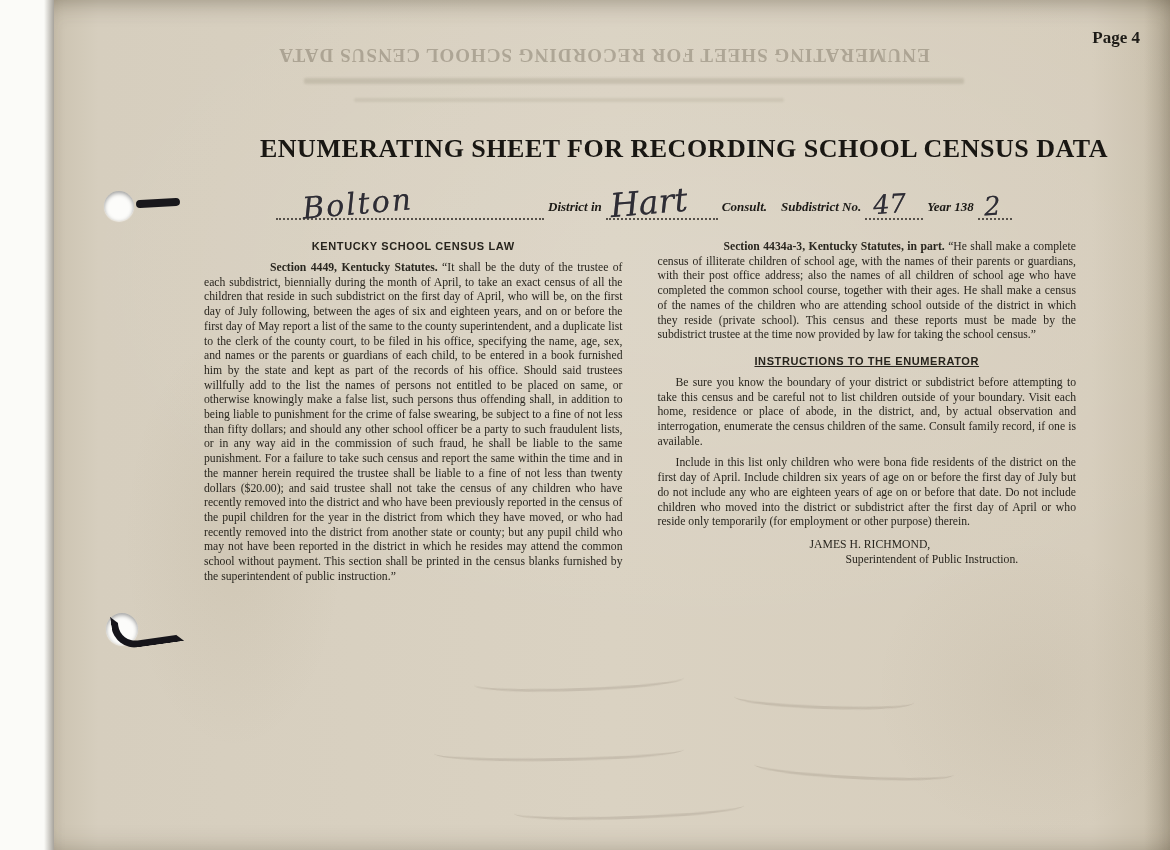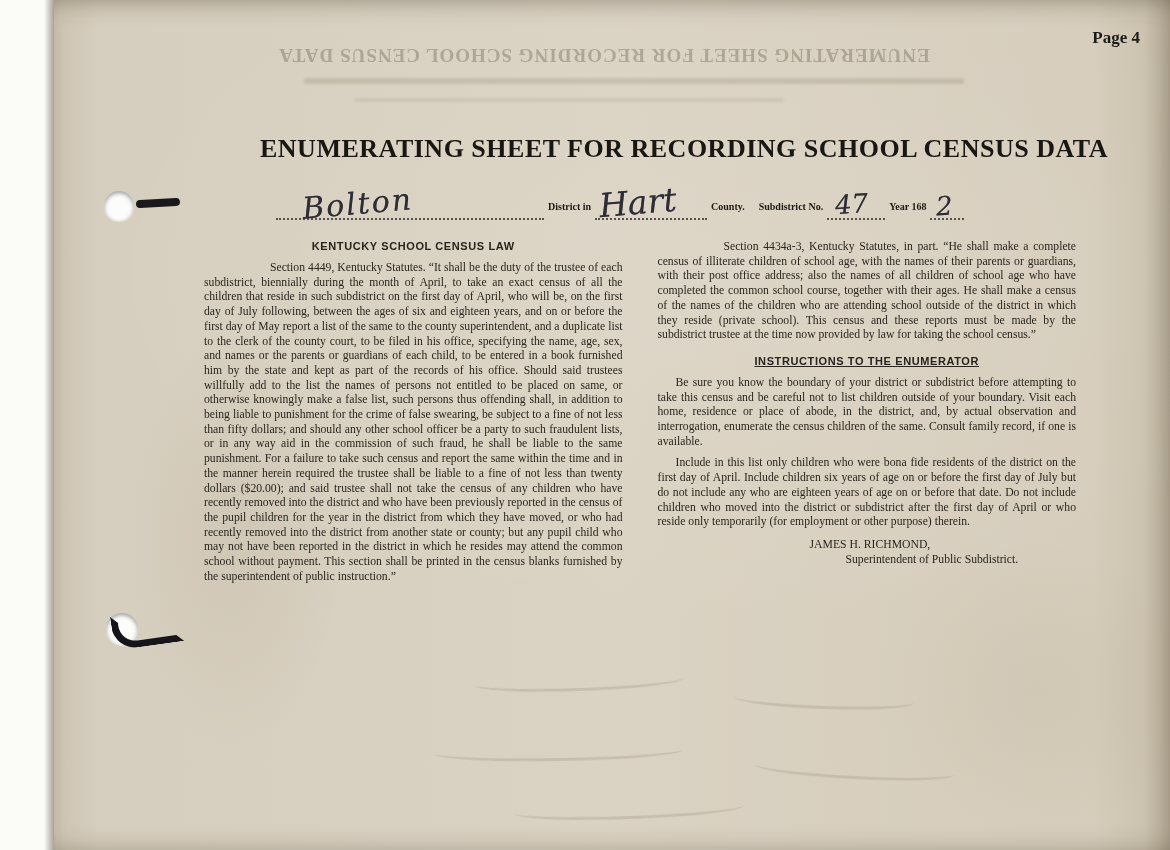--- a/index.html
+++ b/index.html
@@ -61,21 +61,21 @@
   .fill-line{
     position:absolute;top:178px;left:222px;width:818px;height:42px;
     display:flex;align-items:flex-end;
   }
   .blank{position:relative;border-bottom:2px dotted #55504a;height:26px;flex:none;}
   .blank .hand{position:absolute;white-space:nowrap;}
   .hand{
     font-family:"DejaVu Serif", serif;font-style:italic;color:#2e2d35;
     text-shadow:0 0 .5px rgba(46,45,53,.6);
   }
-  .fl-label{font-weight:bold;font-size:10px;color:#1c1a16;padding:0 4px;white-space:nowrap;line-height:26px;}
+  .fl-label{font-weight:bold;font-size:13px;color:#1c1a16;padding:0 4px;white-space:nowrap;line-height:26px;font-style:italic;}
   .b-district{width:268px;}
   .b-county{width:112px;}
   .b-subno{width:58px;}
   .b-year{width:34px;}
   .hand-district{left:26px;bottom:-3px;font-size:30px;letter-spacing:2px;transform:rotate(-5deg);}
   .hand-county{left:4px;bottom:-4px;font-size:33px;transform:rotate(-5deg);}
   .hand-subno{left:8px;bottom:-1px;font-size:26px;transform:rotate(-4deg);}
   .hand-year{left:6px;bottom:-3px;font-size:26px;transform:rotate(-3deg);}
 
   .columns{
@@ -85,21 +85,21 @@
   .col{flex:1;min-width:0;}
   .col-heading{
     text-align:center;font-family:"Liberation Sans", sans-serif;
     font-weight:bold;font-size:11px;letter-spacing:.6px;color:#27241d;
     margin:0 0 9px 0;
   }
   .par{
     font-size:11.7px;line-height:14.7px;text-align:justify;text-indent:18px;
     margin:0 0 7px 0;
   }
-  .lead{font-weight:normal;padding-left:48px;}
+  .lead{font-weight:bold;padding-left:48px;}
   .instr-heading{margin-top:12px;margin-bottom:9px;text-decoration:underline;}
   .sig-name{font-size:11.7px;line-height:15px;margin:3px 0 0 152px;}
   .sig-title{font-size:11.7px;line-height:15px;margin:0 0 0 188px;}
 </style>
 </head>
 <body>
 
 <div class="paper">
 
   <div class="ghost-title">ENUMERATING SHEET FOR RECORDING SCHOOL CENSUS DATA</div>
@@ -123,43 +123,43 @@
   <div class="doc-title">ENUMERATING SHEET FOR RECORDING SCHOOL CENSUS DATA</div>
 
   <div class="fill-line">
     <span class="blank b-district">
       <span class="hand hand-district">Bolton</span>
     </span>
     <span class="fl-label">District in</span>
     <span class="blank b-county">
       <span class="hand hand-county">Hart</span>
     </span>
-    <span class="fl-label">County.</span>
+    <span class="fl-label">Consult.</span>
     <span class="fl-label" style="margin-left:6px;margin-top:32px;">Subdistrict No.</span>
     <span class="blank b-subno">
       <span class="hand hand-subno">47</span>
     </span>
-    <span class="fl-label">Year 168</span>
+    <span class="fl-label">Year 138</span>
     <span class="blank b-year">
       <span class="hand hand-year">2</span>
     </span>
   </div>
 
   <div class="columns">
 
     <div class="col">
       <div class="col-heading">KENTUCKY SCHOOL CENSUS LAW</div>
       <p class="par"><span class="lead">Section 4449, Kentucky Statutes.</span> <span>“It shall be the duty of the trustee of each subdistrict, biennially during the month of April, to take an exact census of all the children that reside in such subdistrict on the first day of April, who will be, on the first day of July following, between the ages of six and eighteen years, and on or before the first day of May report a list of the same to the county superintendent, and a duplicate list to the clerk of the county court, to be filed in his office, specifying the name, age, sex, and names or the parents or guardians of each child, to be entered in a book furnished him by the state and kept as part of the records of his office. Should said trustees willfully add to the list the names of persons not entitled to be placed on same, or otherwise knowingly make a false list, such persons thus offending shall, in addition to being liable to punishment for the crime of false swearing, be subject to a fine of not less than fifty dollars; and should any other school officer be a party to such fraudulent lists, or in any way aid in the commission of such fraud, he shall be liable to the same punishment. For a failure to take such census and report the same within the time and in the manner herein required the trustee shall be liable to a fine of not less than twenty dollars ($20.00); and said trustee shall not take the census of any children who have recently removed into the district and who have been previously reported in the census of the pupil children for the year in the district from which they have moved, or who had recently removed into the district from another state or county; but any pupil child who may not have been reported in the district in which he resides may attend the common school without payment. This section shall be printed in the census blanks furnished by the superintendent of public instruction.”</span></p>
     </div>
 
     <div class="col">
       <p class="par"><span class="lead">Section 4434a-3, Kentucky Statutes, in part.</span> <span>“He shall make a complete census of illiterate children of school age, with the names of their parents or guardians, with their post office address; also the names of all children of school age who have completed the common school course, together with their ages. He shall make a census of the names of the children who are attending school outside of the district in which they reside (private school). This census and these reports must be made by the subdistrict trustee at the time now provided by law for taking the school census.”</span></p>
 
       <div class="col-heading instr-heading">INSTRUCTIONS TO THE ENUMERATOR</div>
       <p class="par">Be sure you know the boundary of your district or subdistrict before attempting to take this census and be careful not to list children outside of your boundary. Visit each home, residence or place of abode, in the district, and, by actual observation and interrogation, enumerate the census children of the same. Consult family record, if one is available.</p>
       <p class="par">Include in this list only children who were bona fide residents of the district on the first day of April. Include children six years of age on or before the first day of July but do not include any who are eighteen years of age on or before that date. Do not include children who moved into the district or subdistrict after the first day of April or who reside only temporarily (for employment or other purpose) therein.</p>
 
       <div class="sig-name">JAMES H. RICHMOND,</div>
-      <div class="sig-title">Superintendent of Public Subdistrict.</div>
+      <div class="sig-title">Superintendent of Public Instruction.</div>
     </div>
 
   </div>
 </div>
 
 </body></html>

